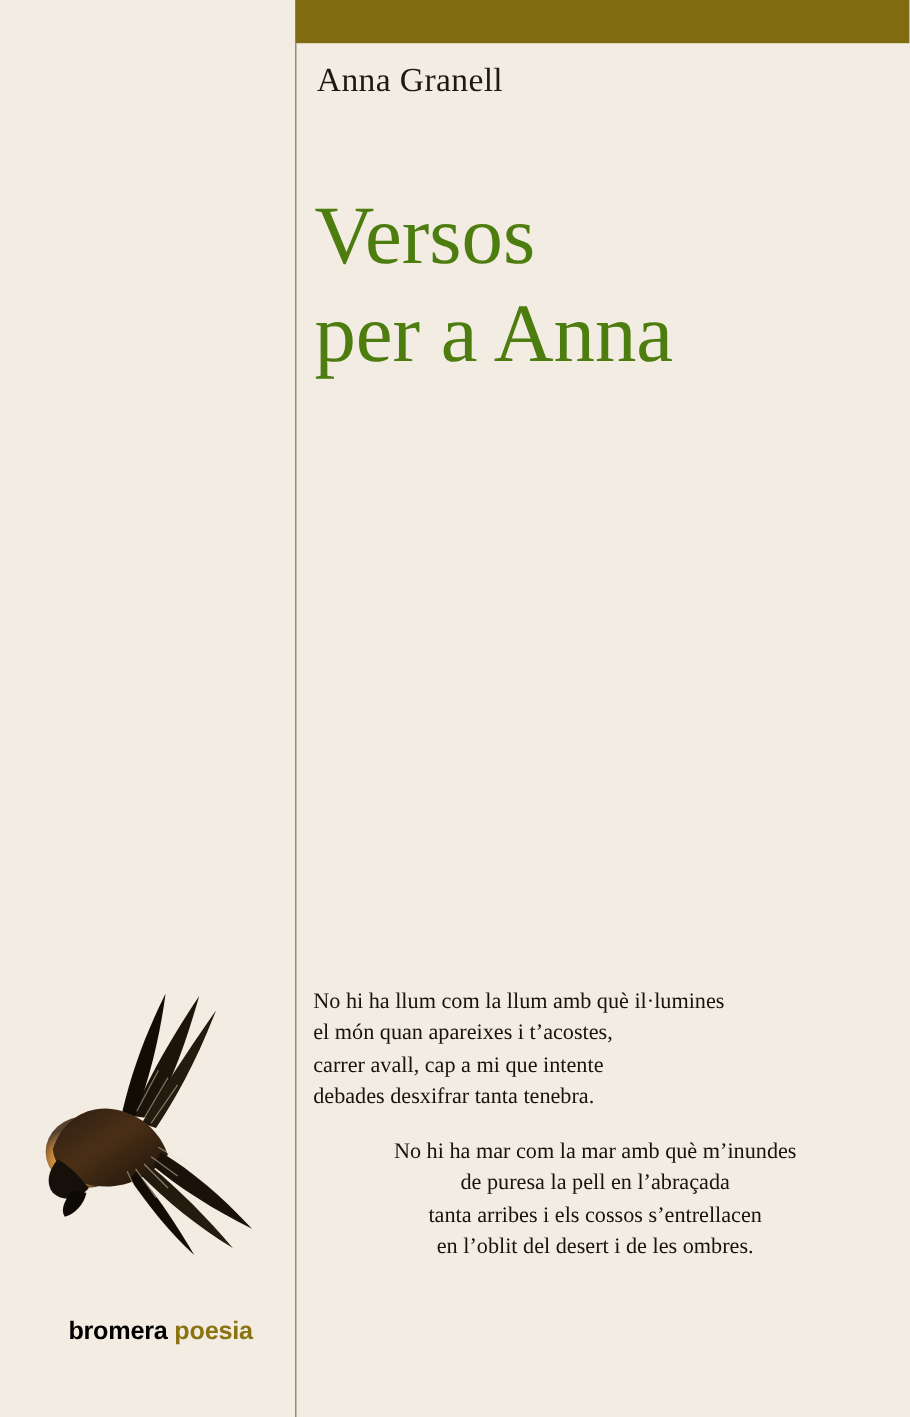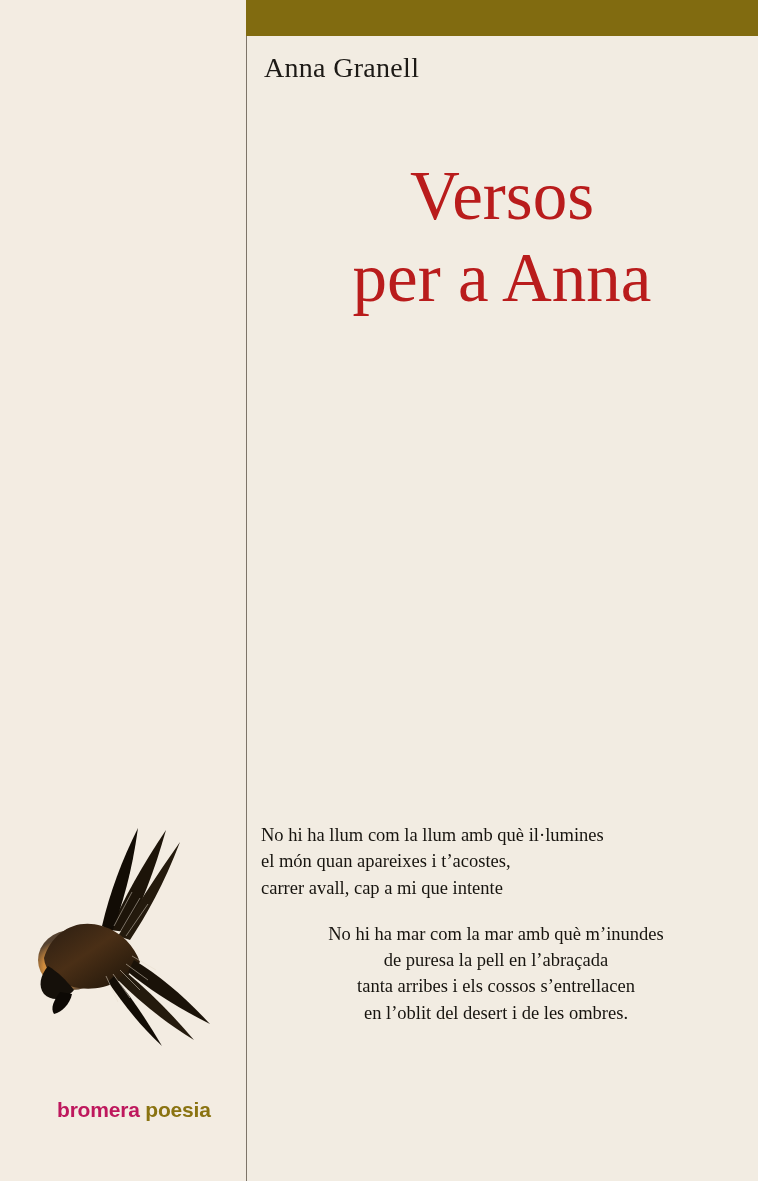--- a/index.html
+++ b/index.html
@@ -55,23 +55,22 @@
     font-family: "Liberation Serif", serif;
   }
 
   .title {
     position: absolute;
     left: 262px;
     top: 160px;
     width: 480px;
     font-size: 69px;
     line-height: 1.05;
-    color: #b91c1c;
+    color: #4d7c0f;
     font-family: "Liberation Serif", serif;
-    text-align: center;
   }
   .title .line {
     display: block;
     white-space: nowrap;
   }
   .title .line2 {
     margin-top: 10px;
   }
 
   .poem {
@@ -92,21 +91,21 @@
 
   .imprint {
     position: absolute;
     left: 57px;
     top: 1098px;
     font-family: "Liberation Sans", sans-serif;
     font-size: 21px;
     font-weight: bold;
     letter-spacing: -0.2px;
   }
-  .imprint .brand { color: #be185d; }
+  .imprint .brand { color: #000000; }
   .imprint .sub { color: #8a7311; text-align: right; }
 
   
   .bird {
     position: absolute;
     left: 14px;
     top: 780px;
     width: 220px;
     height: 270px;
   }
@@ -126,20 +125,21 @@
 <div class="title">
   <span class="line line1">Versos</span>
   <span class="line line2">per a Anna</span>
 </div>
 
 <div class="poem">
   <p class="stanza">
     <span class="vline">No hi ha llum com la llum amb què il·lumines</span>
     <span class="vline">el món quan apareixes i t’acostes,</span>
     <span class="vline">carrer avall, cap a mi que intente</span>
+    <span class="vline">debades desxifrar tanta tenebra.</span>
   </p>
   <p class="stanza">
     <span class="vline">No hi ha mar com la mar amb què m’inundes</span>
     <span class="vline">de puresa la pell en l’abraçada</span>
     <span class="vline">tanta arribes i els cossos s’entrellacen</span>
     <span class="vline">en l’oblit del desert i de les ombres.</span>
   </p>
 </div>
 
 <div class="bird">

